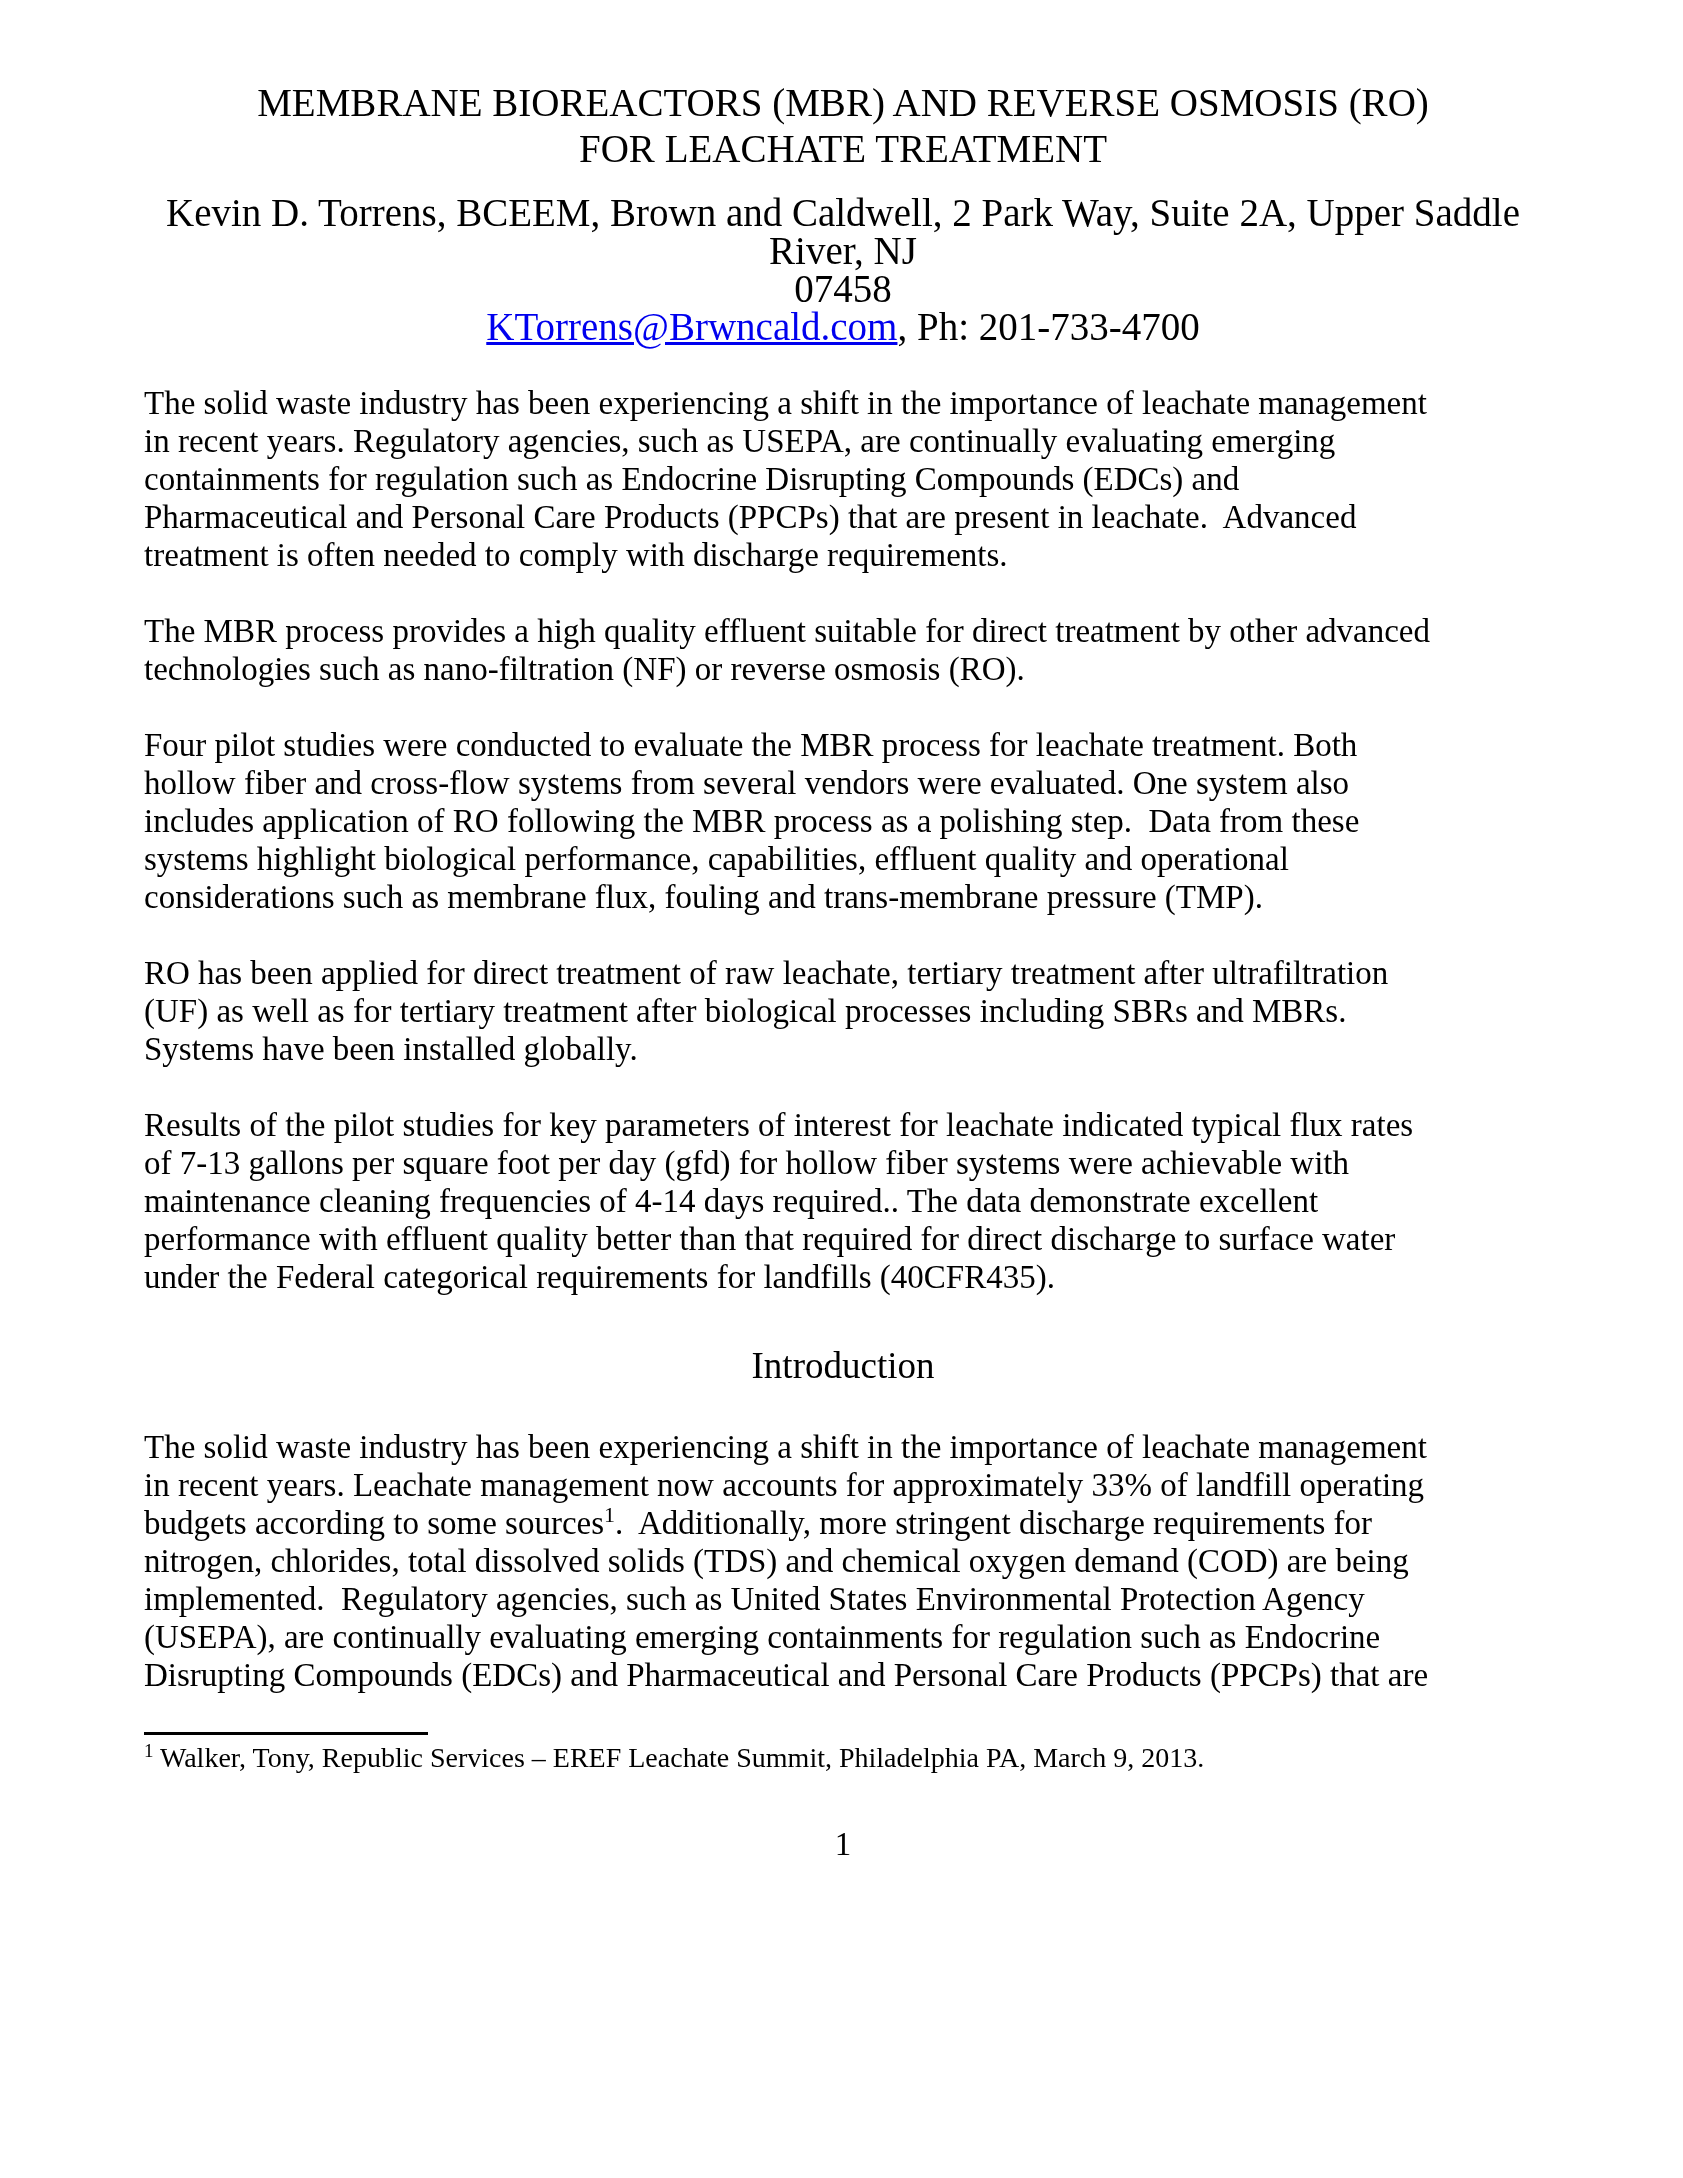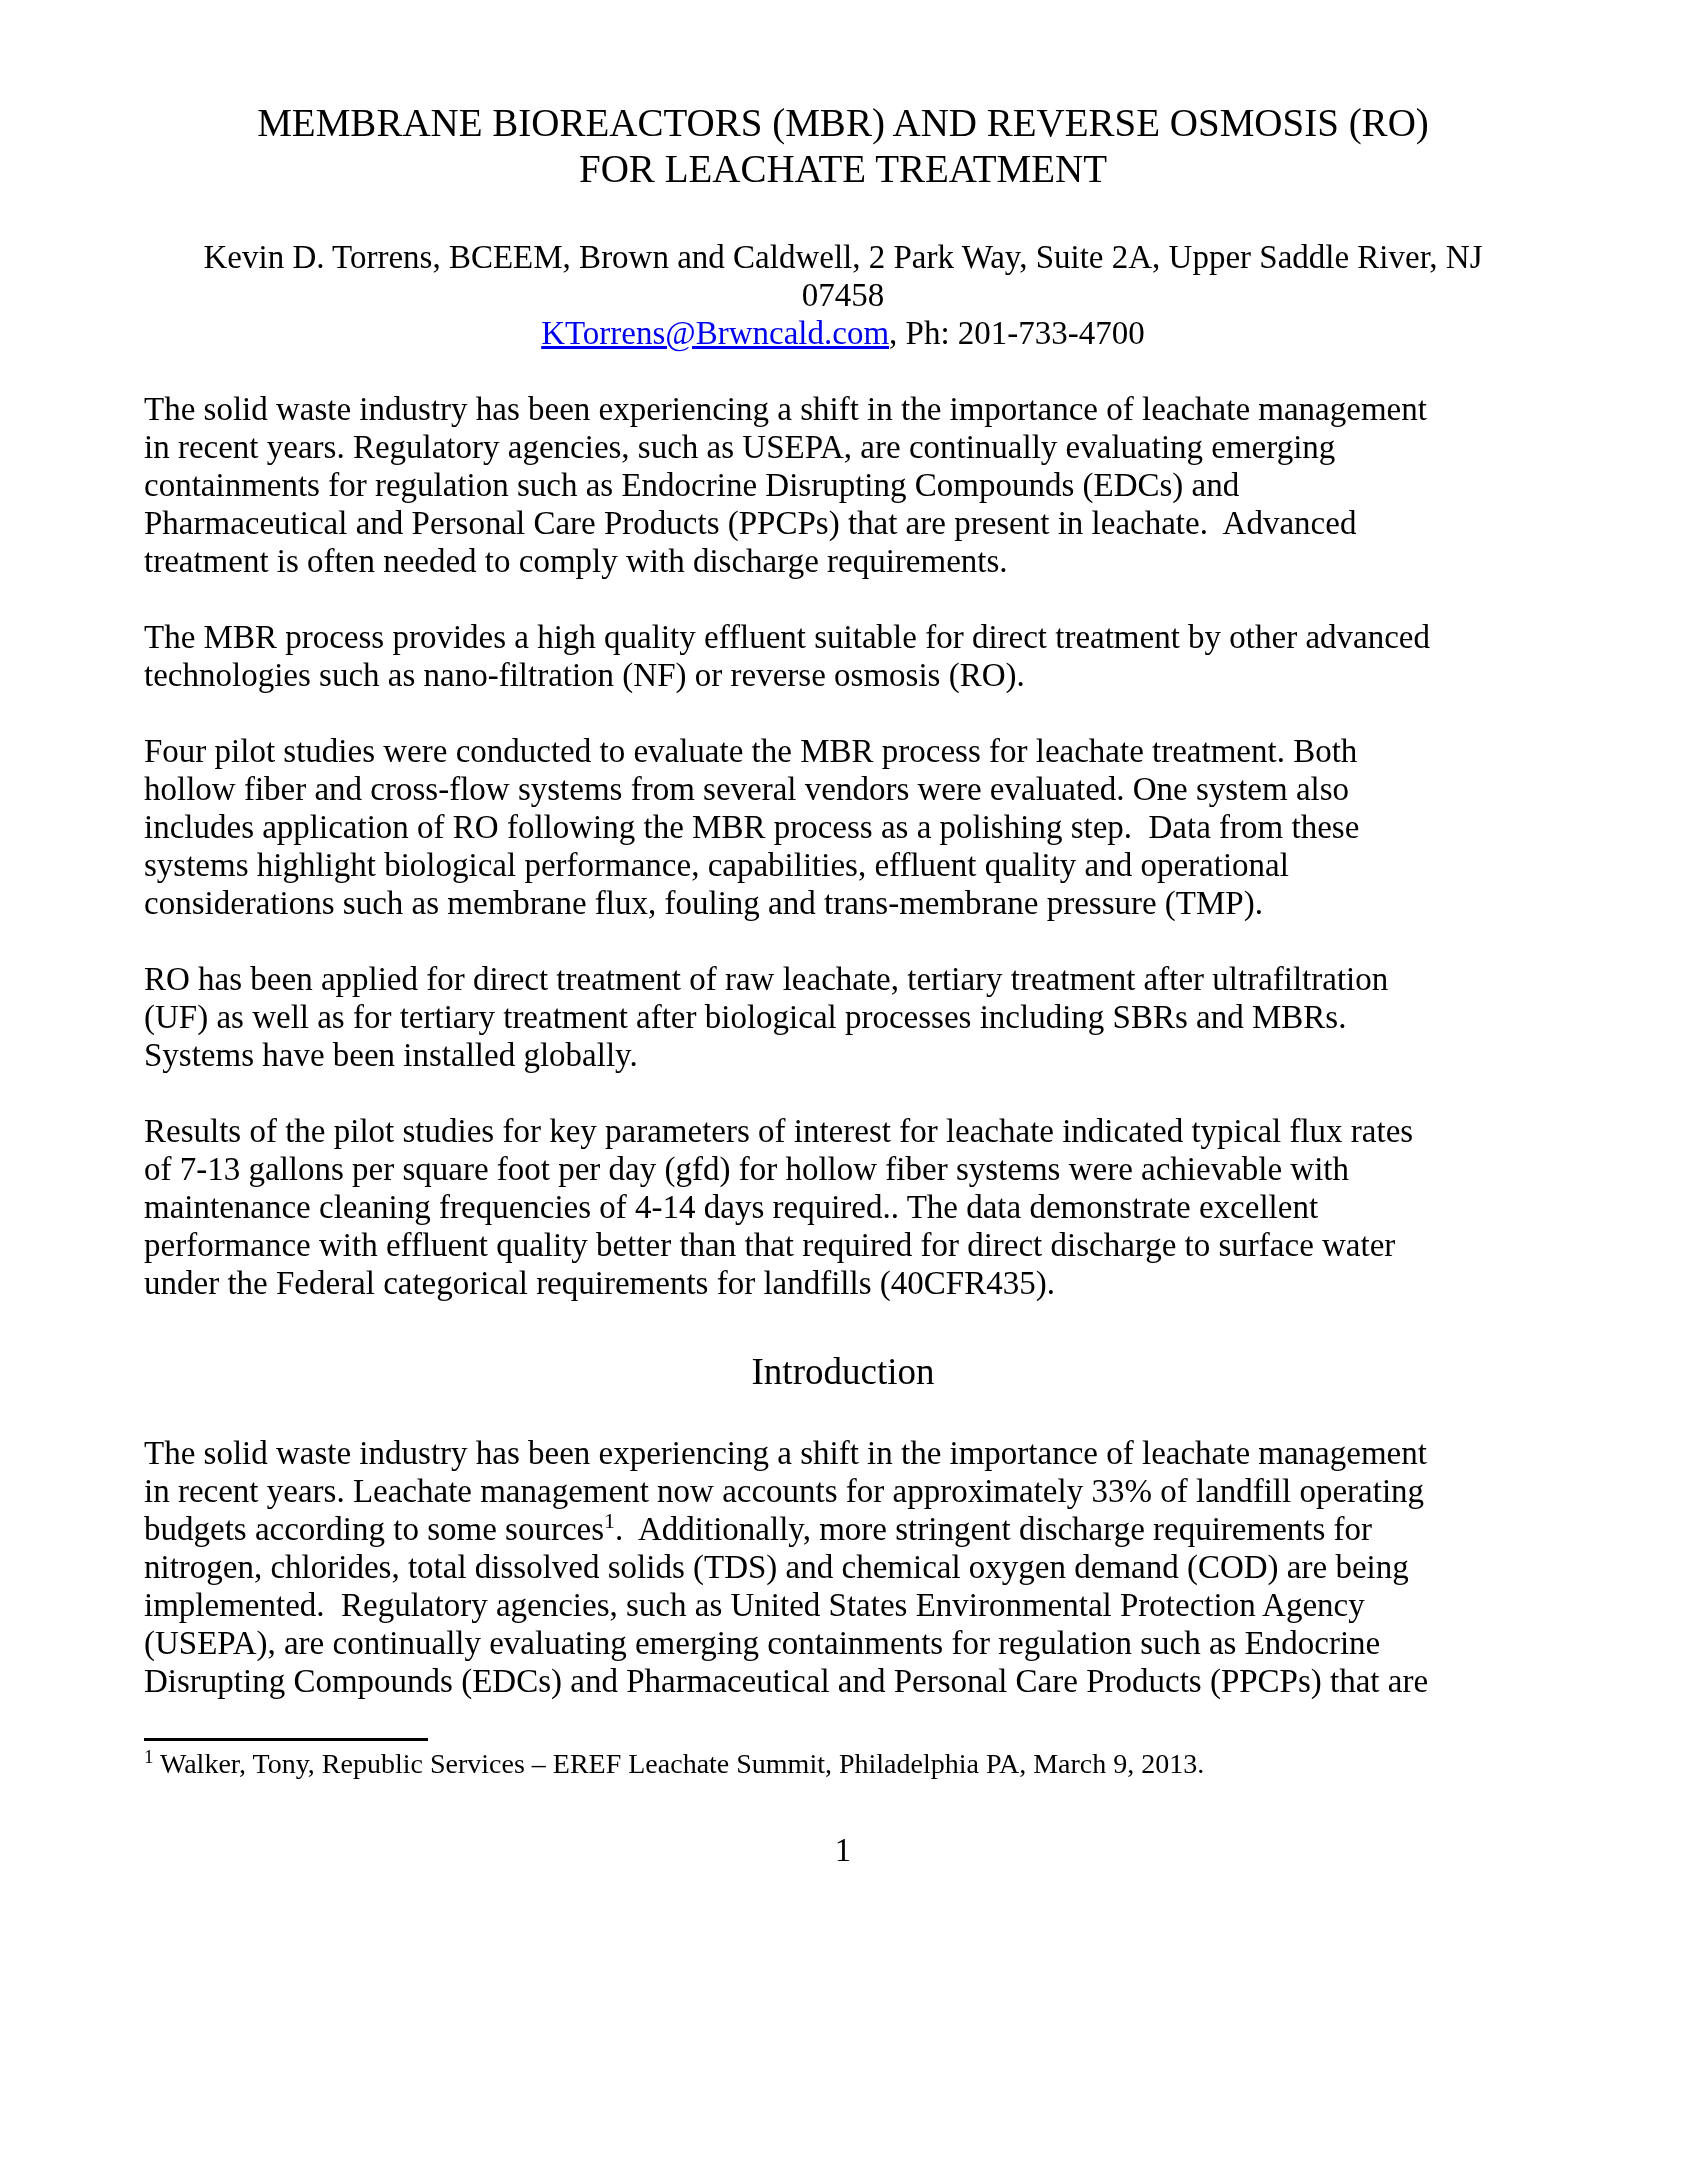--- a/index.html
+++ b/index.html
@@ -7,25 +7,25 @@
   body {
     width:1683px; height:2178px;
     font-family:"Liberation Serif","DejaVu Serif",serif;
     color:var(--text-color,#000000);
     background:var(--page-bg,#ffffff);
   }
   .page { position:relative; width:1683px; height:2178px; overflow:hidden; background:var(--page-bg,#ffffff); }
   .content { margin-left:144px; width:1398px; }
 
   .doc-title {
-    padding-top:100px;
+    padding-top:80px;
     font-size:39px; line-height:46px; font-weight:400;
     text-align:center; white-space:pre-line;
   }
-  .author-block { margin-top:46px; font-size:33px; line-height:38px; text-align:center; }
+  .author-block { margin-top:22px; font-size:39px; line-height:38px; text-align:center; }
   .author-lines { white-space:pre-line; }
   .contact-line { white-space:nowrap; }
   a.email-link { color:var(--link-color,#0000EE); text-decoration:underline; cursor:pointer;text-align:center; }
 
   .section-heading {
     font-size:37px; line-height:44px; font-weight:400; text-align:center;
     margin-bottom:40px;
   }
   .heading-abstract { margin-top:67px; }
   .heading-introduction { margin-top:48px; }

